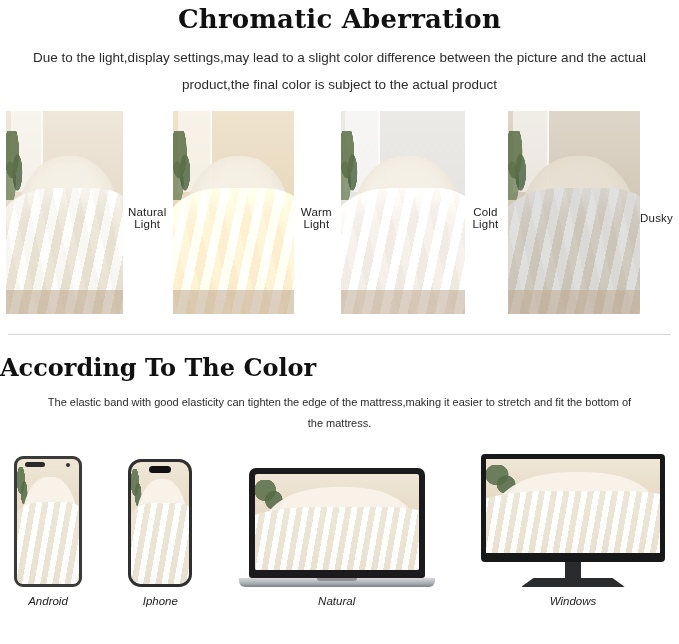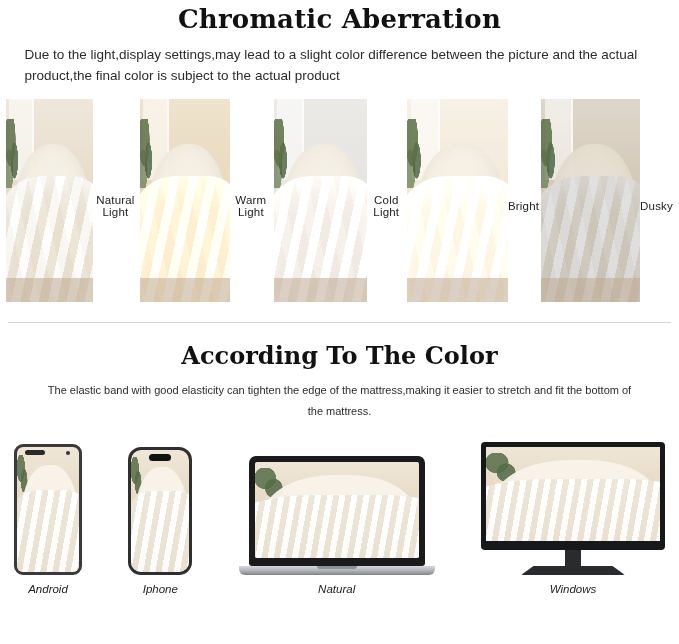--- a/index.html
+++ b/index.html
@@ -26,22 +26,23 @@
     text-align: center;
     font-family: "DejaVu Serif", serif;
     font-weight: bold;
     font-size: 26px;
     letter-spacing: 0.2px;
     margin: 0;
     padding-top: 4px;
     color: #111;
   }
   .section-sub {
+    text-align: center;
     font-size: 13.5px;
-    line-height: 21px;
+    line-height: 27px;
     color: #2b2b2b;
     margin: 10px auto 0 auto;
     width: 630px;
     font-family: "Liberation Sans", sans-serif;
   }
 
   .photo-row {
     display: flex;
     gap: 2px;
     margin-top: 13px;
@@ -155,21 +156,20 @@
 
   .divider {
     width: 663px;
     height: 1px;
     background: #d5d5d5;
     margin: 20px auto 0 auto;
   }
 
   
   .section2-title {
-    text-align: center;
     font-family: "DejaVu Serif", serif;
     font-weight: bold;
     font-size: 24px;
     margin: 18px 0 0 0;
     color: #111;
   }
   .section2-sub {
     text-align: center;
     font-size: 11px;
     line-height: 21px;
@@ -418,33 +418,20 @@
           <div class="window"></div>
           <div class="plant"></div>
           <div class="chair"></div>
           <div class="blanket"></div>
           <div class="floor"></div>
         </div>
       </div>
       <div class="caption">Cold Light</div>
     </div>
 
-    <div class="photo-cell">
-      <div class="photo">
-        <div class="scene t-bright">
-          <div class="wall"></div>
-          <div class="window"></div>
-          <div class="plant"></div>
-          <div class="chair"></div>
-          <div class="blanket"></div>
-          <div class="floor"></div>
-        </div>
-      </div>
-      <div class="caption">Bright</div>
-    </div>
 
     <div class="photo-cell">
       <div class="photo">
         <div class="scene t-dusky">
           <div class="wall"></div>
           <div class="window"></div>
           <div class="plant"></div>
           <div class="chair"></div>
           <div class="blanket"></div>
           <div class="floor"></div>

